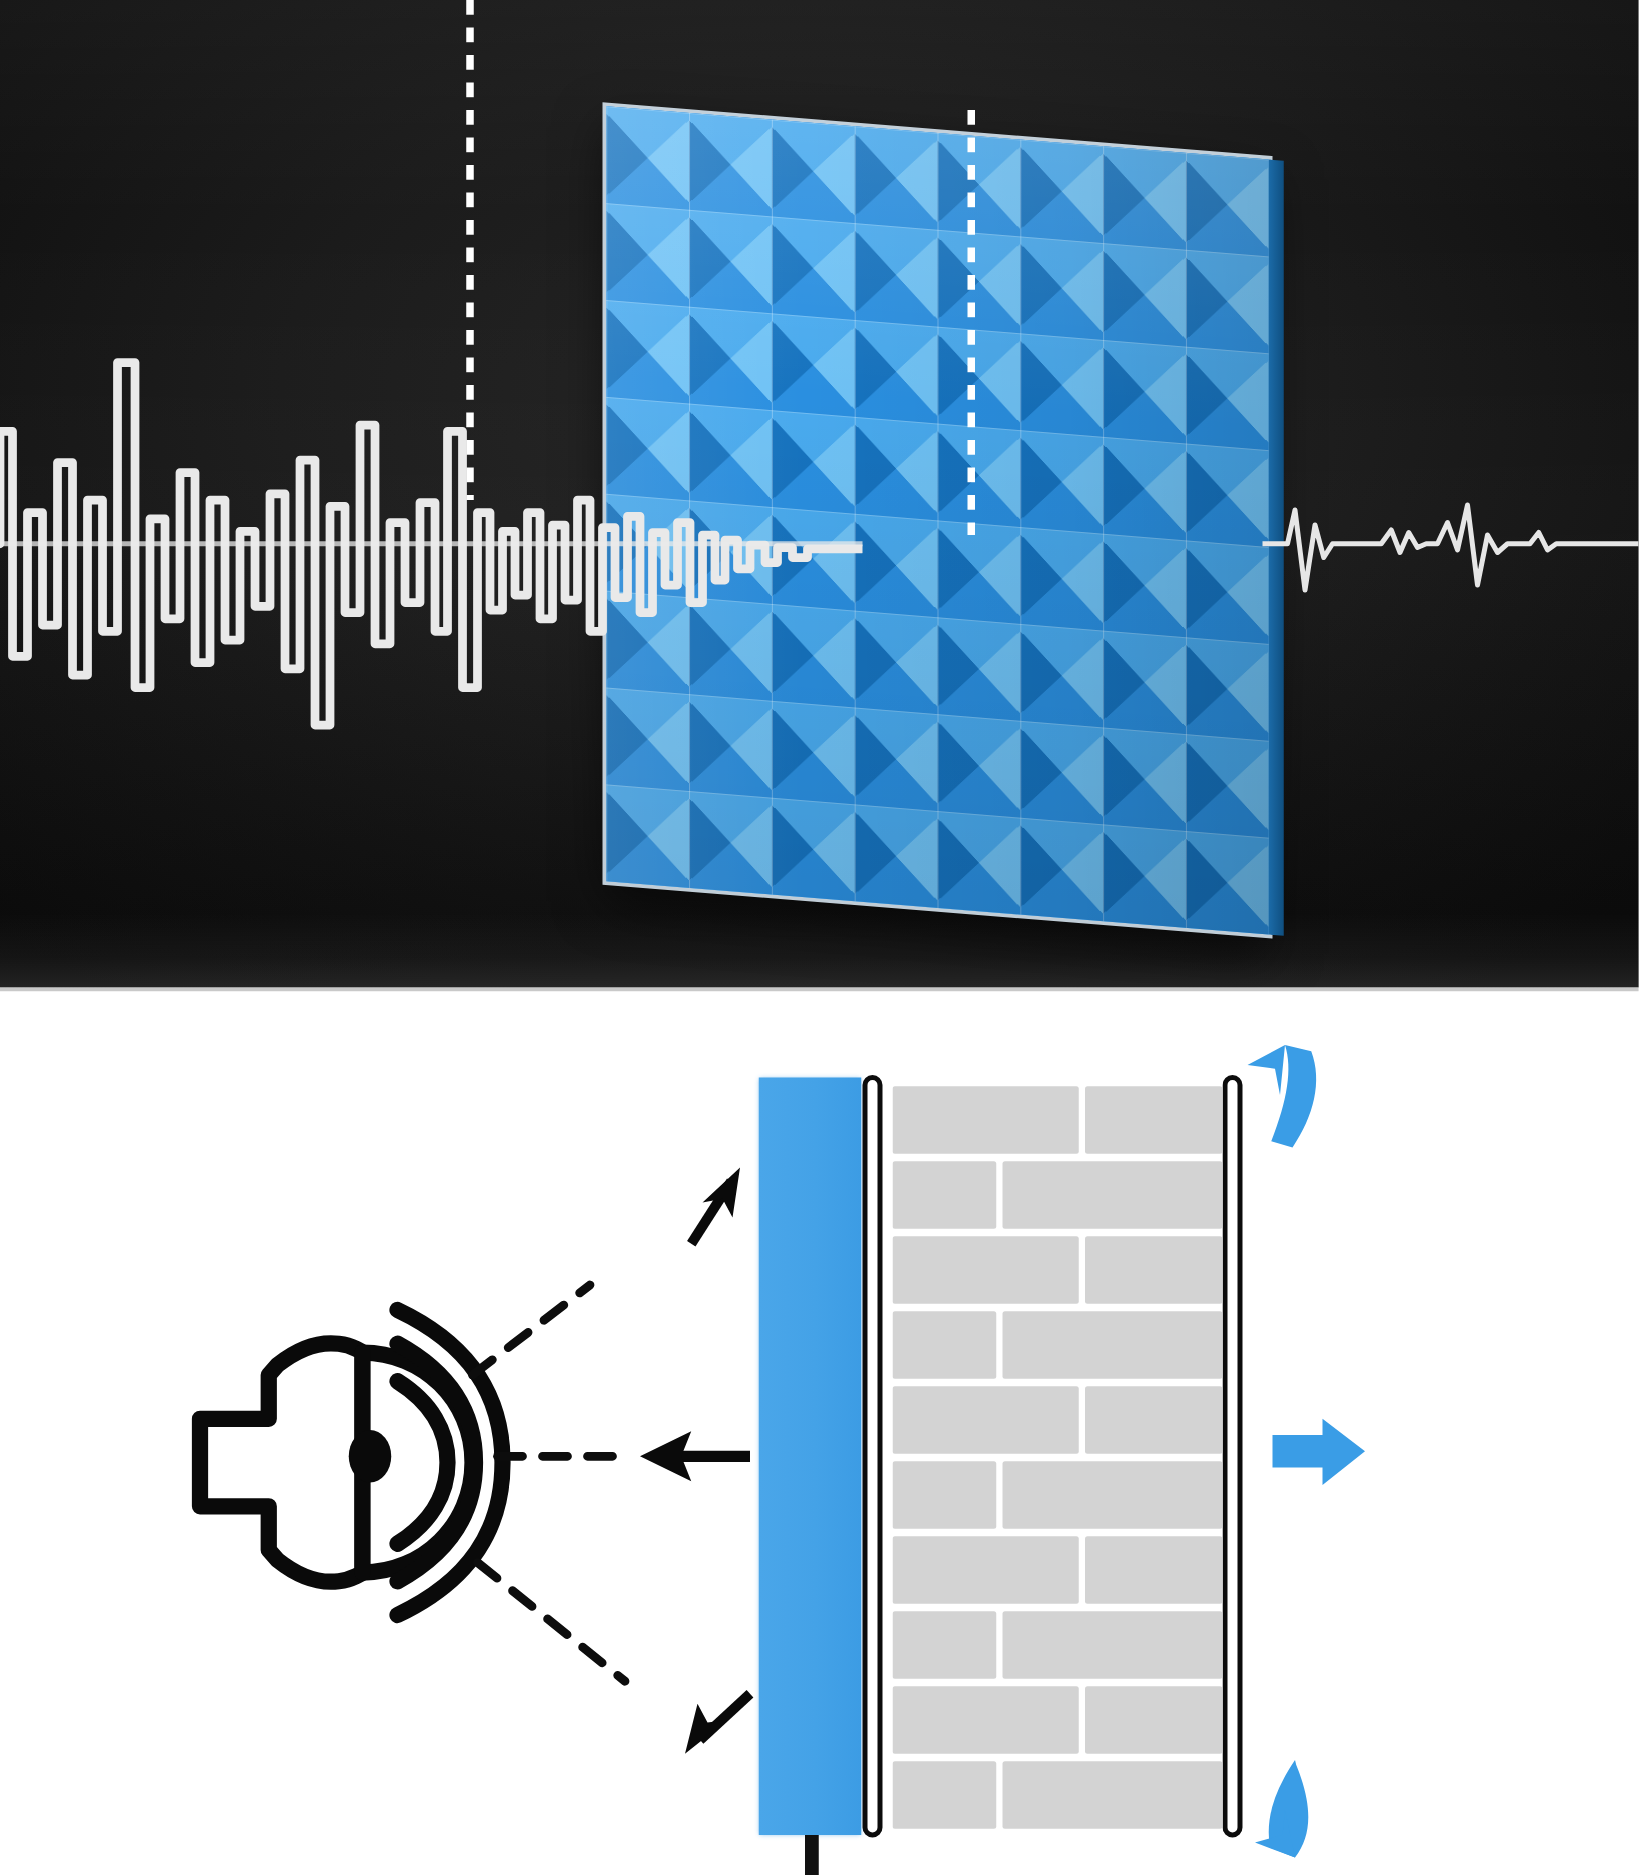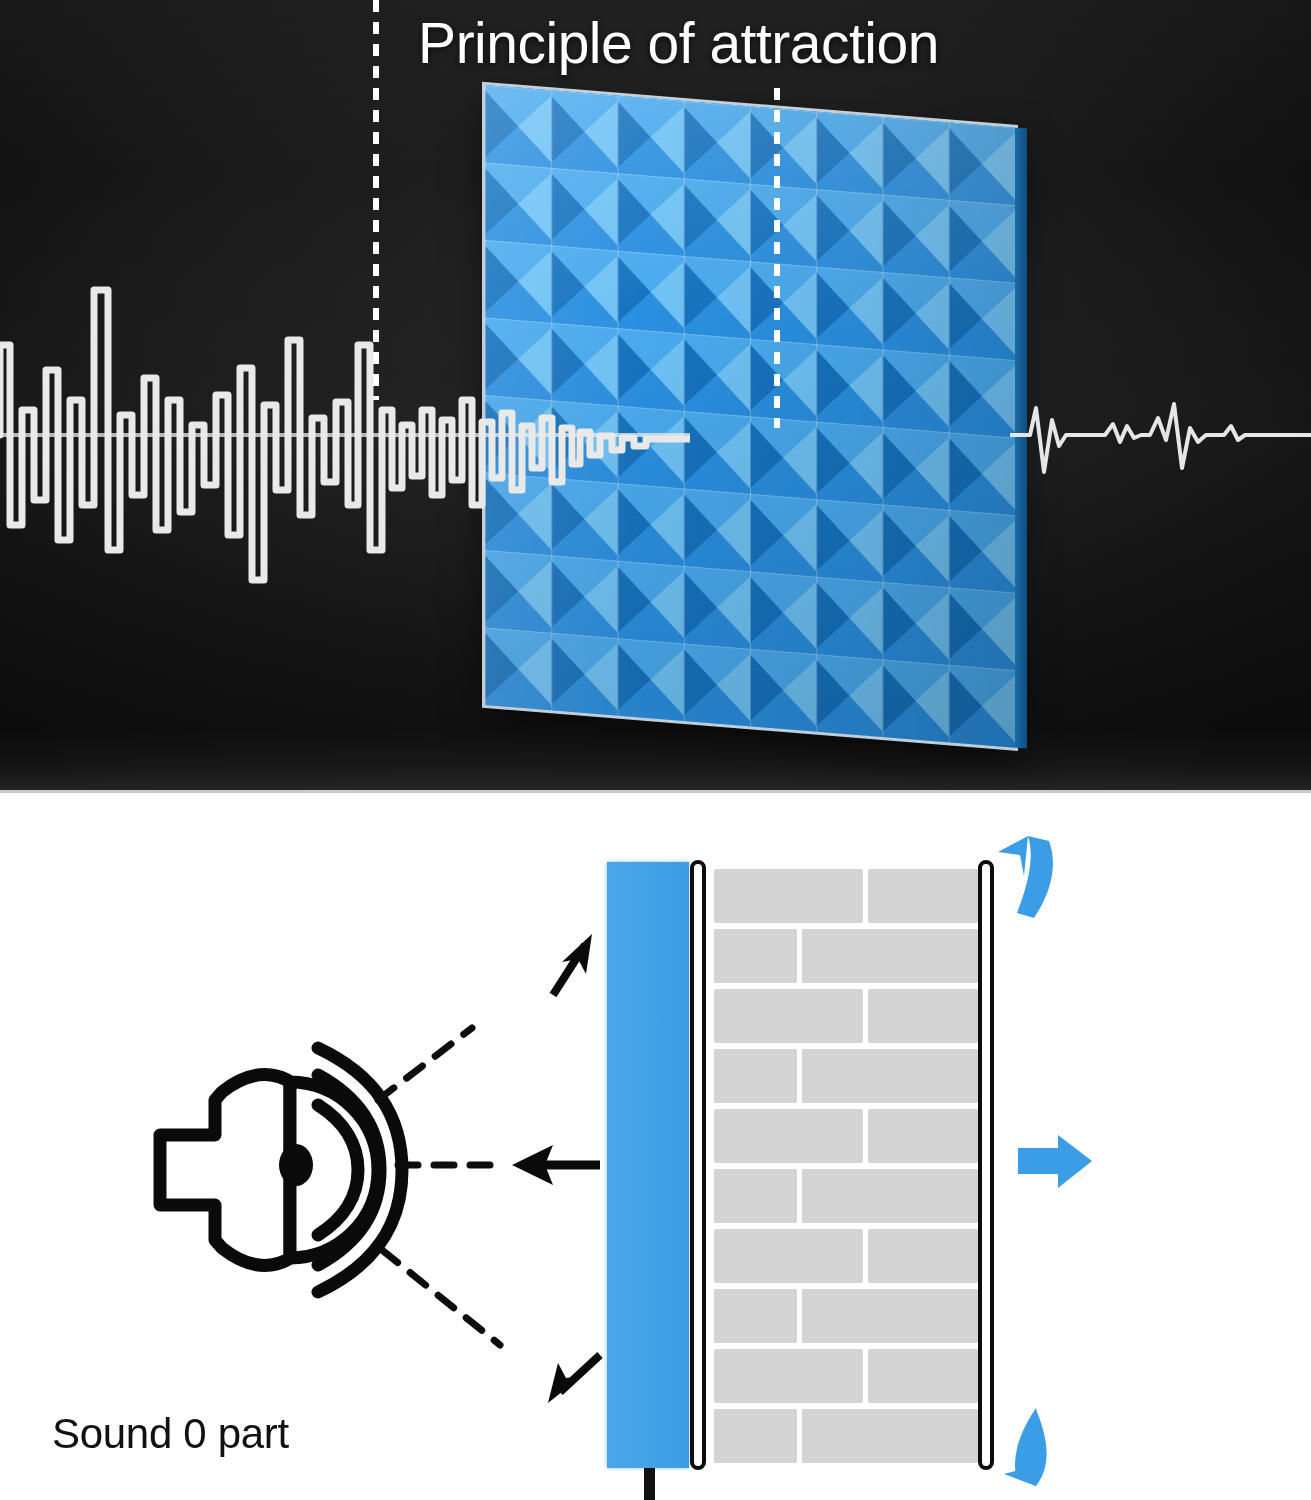--- a/index.html
+++ b/index.html
@@ -189,26 +189,24 @@
 
     <svg id="wave-right" viewBox="0 0 301 110" preserveAspectRatio="none">
       <g fill="none" stroke="#e6e6e6" stroke-width="4" stroke-linecap="round" stroke-linejoin="round">
         <path d="M0,55 L20,55 L26,28 L34,92 L42,40 L49,66 L56,55 L95,55
                  L103,44 L110,62 L117,46 L124,58 L131,55 L140,55
                  L148,38 L156,60 L164,24 L172,88 L180,48 L188,62 L196,55
                  L214,55 L221,46 L228,60 L235,55 L301,55"></path>
       </g>
     </svg>
 
-    <div id="title">Principle of attraction</div>
   </div>
 
   <div id="bottom-panel"></div>
 
-  <div class="label" id="label-zero">Sound 0 part</div>
 
   <div id="cotton-slab"></div>
   <div id="cotton-stem"></div>
 
   <div class="stud" id="stud-left"></div>
   <div class="stud" id="stud-right"></div>
 
   <div id="brick-wall">
       <div class="brick-row" style="top: 0px;">
         <div class="brick" style="left: 0px; width: 149px; background: rgb(211, 211, 211);"></div>

